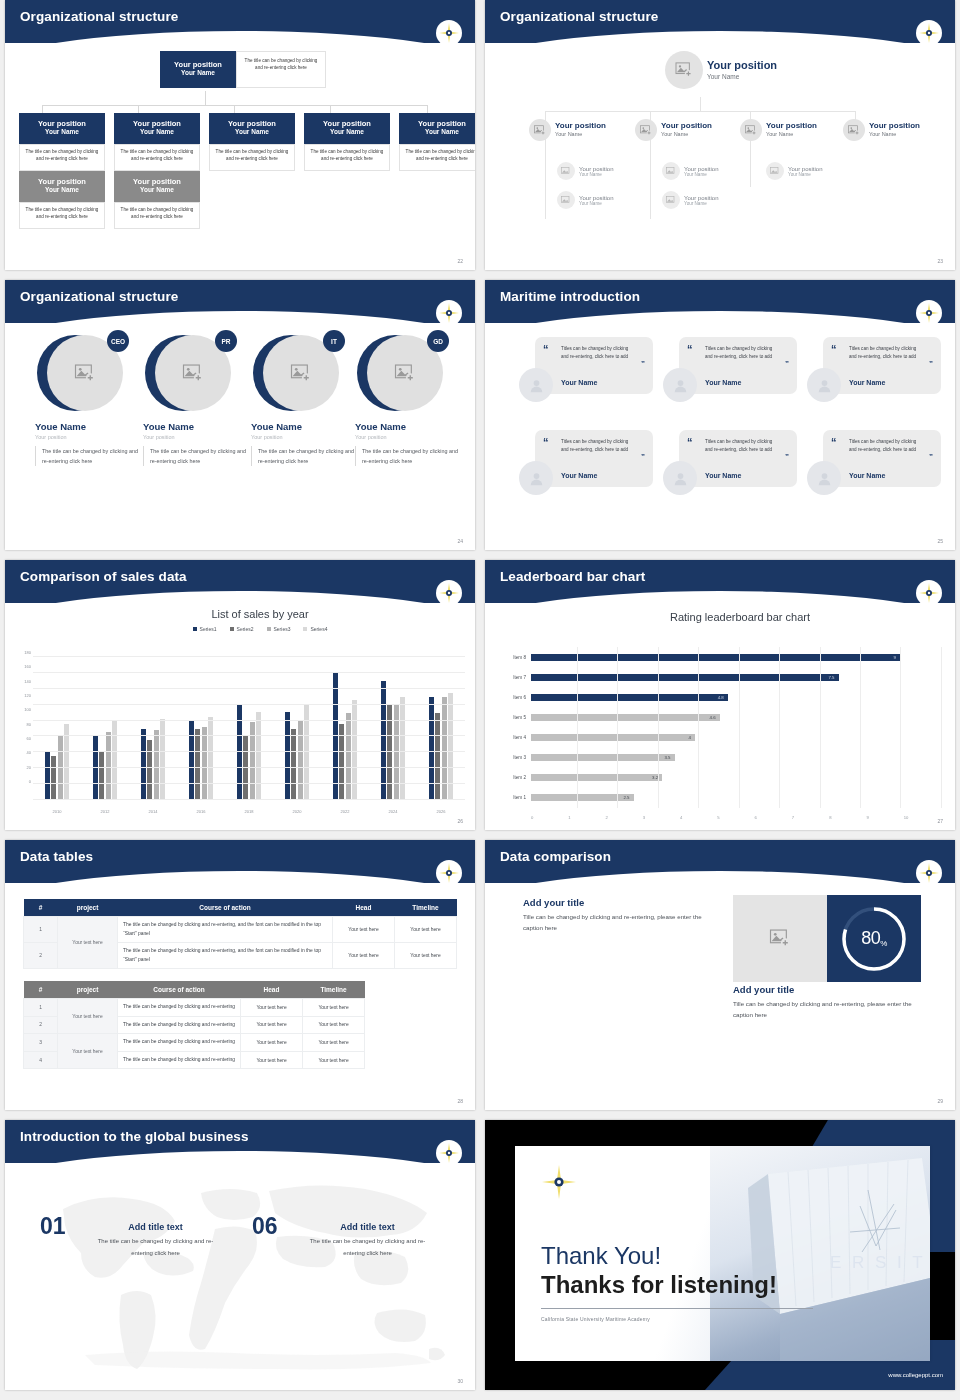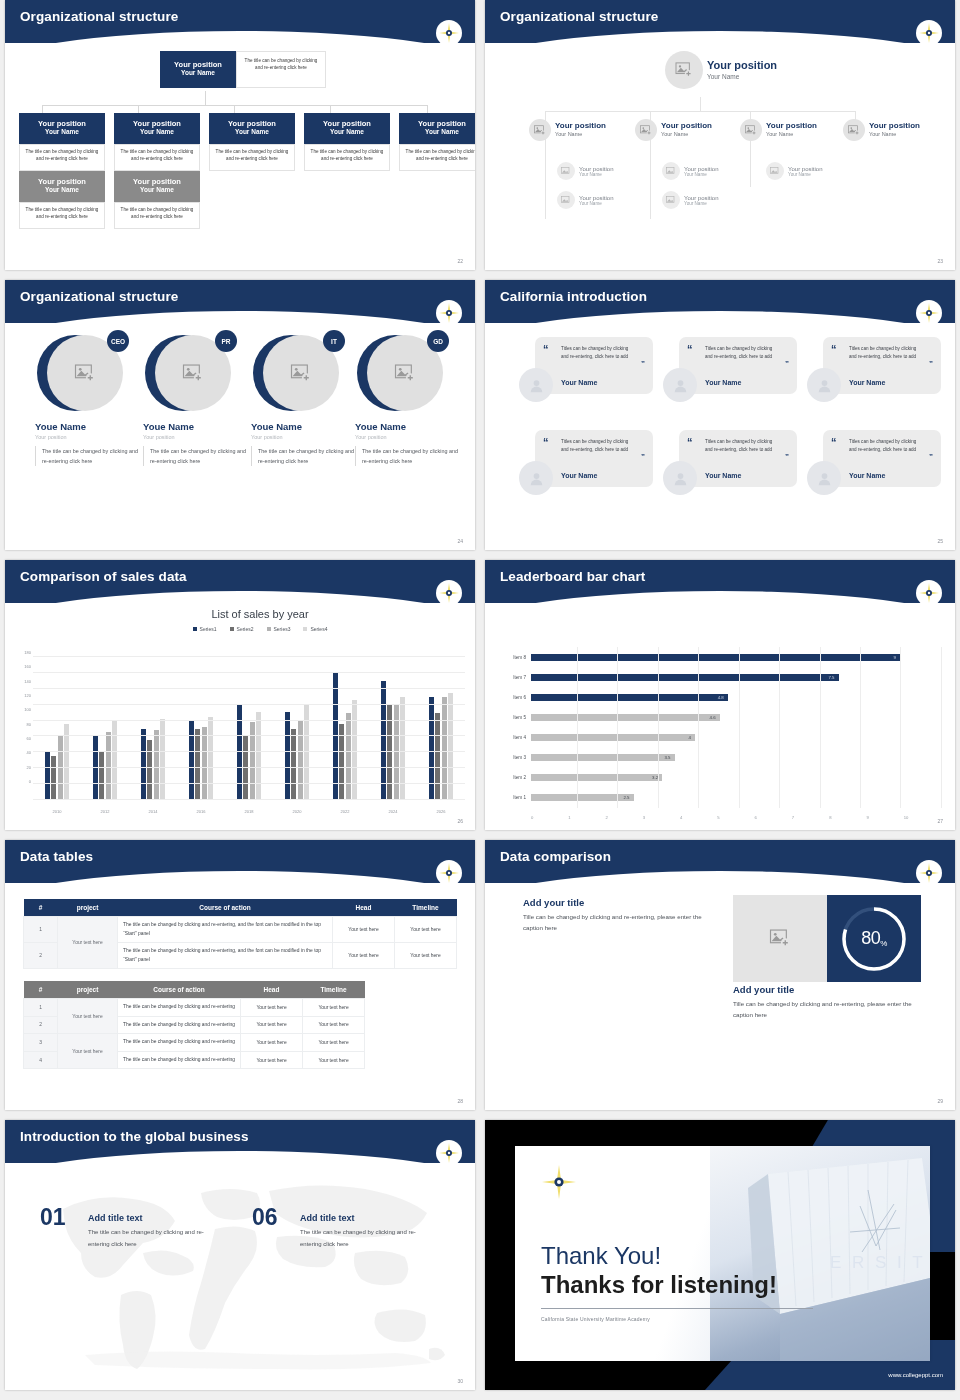--- a/index.html
+++ b/index.html
@@ -147,21 +147,21 @@
   .dc-imgs { display:flex; height: 87px; }
   .dc-ph { flex:1; background:#e4e4e4; display:flex; align-items:center; justify-content:center; }
   .dc-donut { flex:1; background:#1b3764; position:relative; display:flex; align-items:center; justify-content:center; }
   .dc-pct { position:relative; z-index:2; color:#fff; font-size: 18px; font-weight: normal; letter-spacing:-.5px; }
   .dc-pct sup { font-size: 8px; vertical-align: baseline; position:relative; top:2px; }
   .dc-h { font-size: 9.5px; font-weight: bold; color:#1b3764; margin-top: 2px; }
   .dc-p { font-size: 6.2px; color:#4d5259; line-height: 1.8; margin-top: 3px; }
 
   
   .map-bg { position:absolute; inset: 0; display:flex; align-items:center; justify-content:center; opacity:.55; }
-  .gb-item { position:absolute; top: 50px; }
+  .gb-item { position:absolute; top: 59px; text-align: center; }
   .gb-num { font-size: 23px; font-weight: bold; color:#1b3764; position:absolute; left:0; top:-9px; }
   .gb-h { font-size: 9px; font-weight: bold; color:#1b3764; margin-left: 48px; }
   .gb-p { font-size: 6px; color:#4d5259; line-height: 1.95; margin-left: 48px; margin-top: 4px; width: 135px; }
 
   
   .ty { position:absolute; inset:0; background:#000000; overflow:hidden; }
   .ty-navy-tr { position:absolute; right:0; top:0; width: 205px; height: 132px; background:#1b3764;
      clip-path: polygon(38% 0, 100% 0, 100% 100%, 0 100%); }
   .ty-navy-br { position:absolute; right:0; bottom:0; width: 250px; height: 50px; background:#1b3764;
      clip-path: polygon(18% 0, 100% 0, 100% 100%, 0 100%); }
@@ -519,21 +519,21 @@
         <div class="s3-name">Youe Name</div>
         <div class="s3-pos">Your position</div>
         <div class="s3-txt">The title can be changed by clicking and re-entering click here</div>
       </div>
     </div>
     <div class="pagenum">24</div>
   </div>
 
   <div class="slide">
     <div class="hdr">
-      <div class="hdr-title">California introduction</div>
+      <div class="hdr-title">Maritime introduction</div>
     </div>
     <div class="compass">
       <svg width="22" height="22" viewBox="0 0 22 22">
           <path d="M11 1 L12.3 9.7 L21 11 L12.3 12.3 L11 21 L9.7 12.3 L1 11 L9.7 9.7 Z" fill="#f2e37a"></path>
           <path d="M11 4 L11.8 10.2 L18 11 L11.8 11.8 L11 18 L10.2 11.8 L4 11 L10.2 10.2 Z" fill="#e8d45c"></path>
           <circle cx="11" cy="11" r="3" fill="#1b3764"></circle>
           <circle cx="11" cy="11" r="1.2" fill="#fff"></circle>
         </svg>
     </div>
     <div class="body">
@@ -746,20 +746,21 @@
     </div>
     <div class="compass">
       <svg width="22" height="22" viewBox="0 0 22 22">
           <path d="M11 1 L12.3 9.7 L21 11 L12.3 12.3 L11 21 L9.7 12.3 L1 11 L9.7 9.7 Z" fill="#f2e37a"></path>
           <path d="M11 4 L11.8 10.2 L18 11 L11.8 11.8 L11 18 L10.2 11.8 L4 11 L10.2 10.2 Z" fill="#e8d45c"></path>
           <circle cx="11" cy="11" r="3" fill="#1b3764"></circle>
           <circle cx="11" cy="11" r="1.2" fill="#fff"></circle>
         </svg>
     </div>
     <div class="body">
+      <div class="ch-title" style="margin-top:8px;">Rating leaderboard bar chart</div>
       <div class="lb-rows" id="lbrows">
           <div class="lb-row">
             <div class="lb-lab">Item 8</div>
             <div class="lb-track">
               <div class="lb-bar" style="width: 90%; background: rgb(27, 55, 100);">
                 <span class="lb-val onblue">9</span>
               </div>
             </div>
           </div>
           <div class="lb-row">

